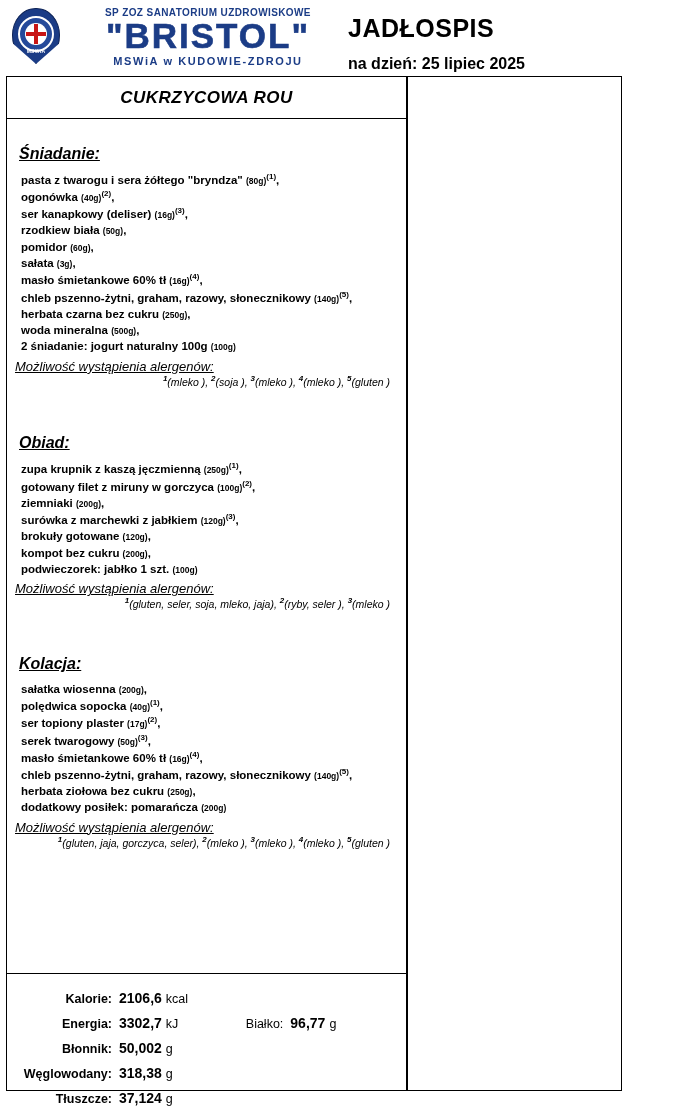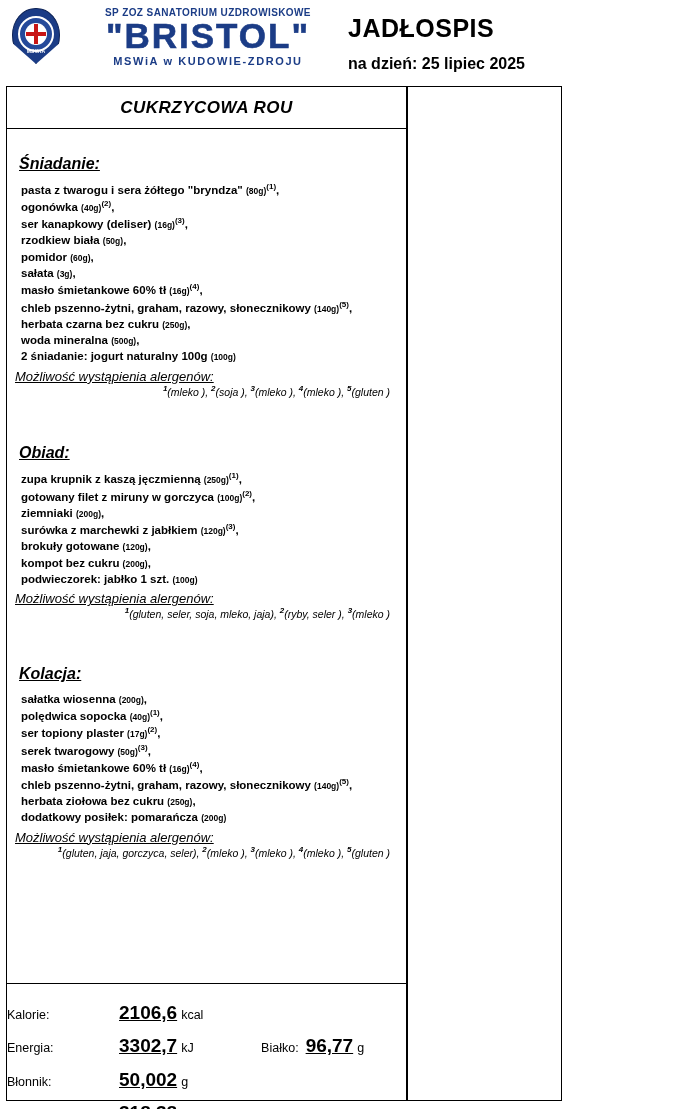--- a/index.html
+++ b/index.html
@@ -118,22 +118,22 @@
   }
   .doc-date {
     font-size: 16px;
     font-weight: bold;
     margin-top: 12px;
   }
 
   
   .frame {
     position: absolute;
-    left: 6px; top: 86px;
-    width: 556px; height: 1015px;
+    left: 6px; top: 76px;
+    width: 616px; height: 1015px;
     border: 1.5px solid #000000;
   }
   .col-divider {
     position: absolute;
     left: 399px; top: 0;
     width: 1.5px; height: 100%;
     background: #000000;
   }
   .diet-header {
     height: 42px;
@@ -210,27 +210,27 @@
     height: 117px;
   }
   .sum-row {
     display: flex;
     align-items: baseline;
     font-size: 12.5px;
     line-height: 1.75;
   }
   .sum-label {
     width: 112px;
+    text-align: right;
     padding-right: 7px;
-    font-weight: normal;
+    font-weight: bold;
   }
   .sum-value {
     font-weight: bold;
-    font-size: 19px;
-    text-decoration: underline;
+    font-size: 14px;
   }
   .sum-unit {
     font-weight: normal;
     font-size: 12.5px;
     margin-left: 4px;
   }
   .sum-label2 {
     width: 112px;
     text-align: right;
     padding-right: 7px;

